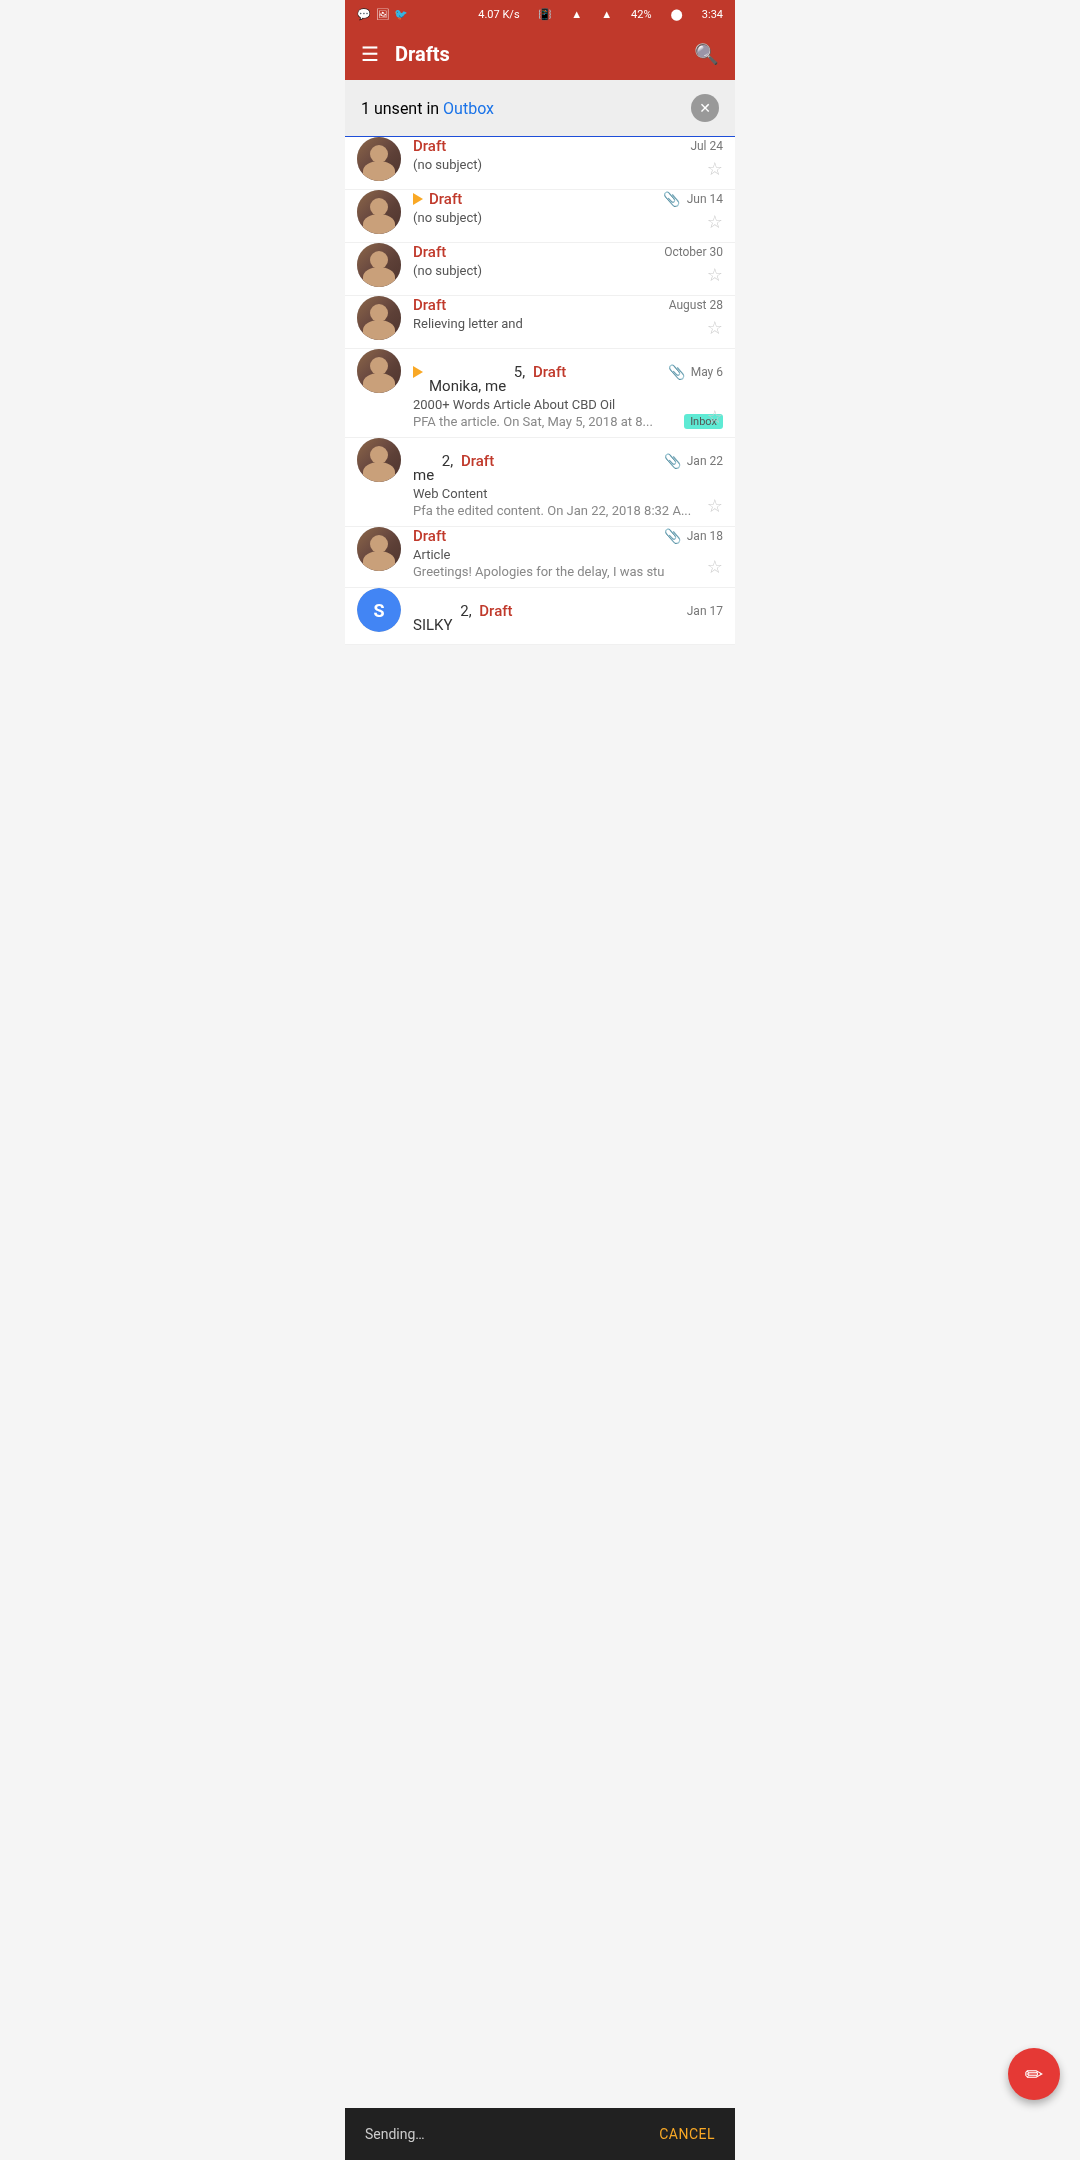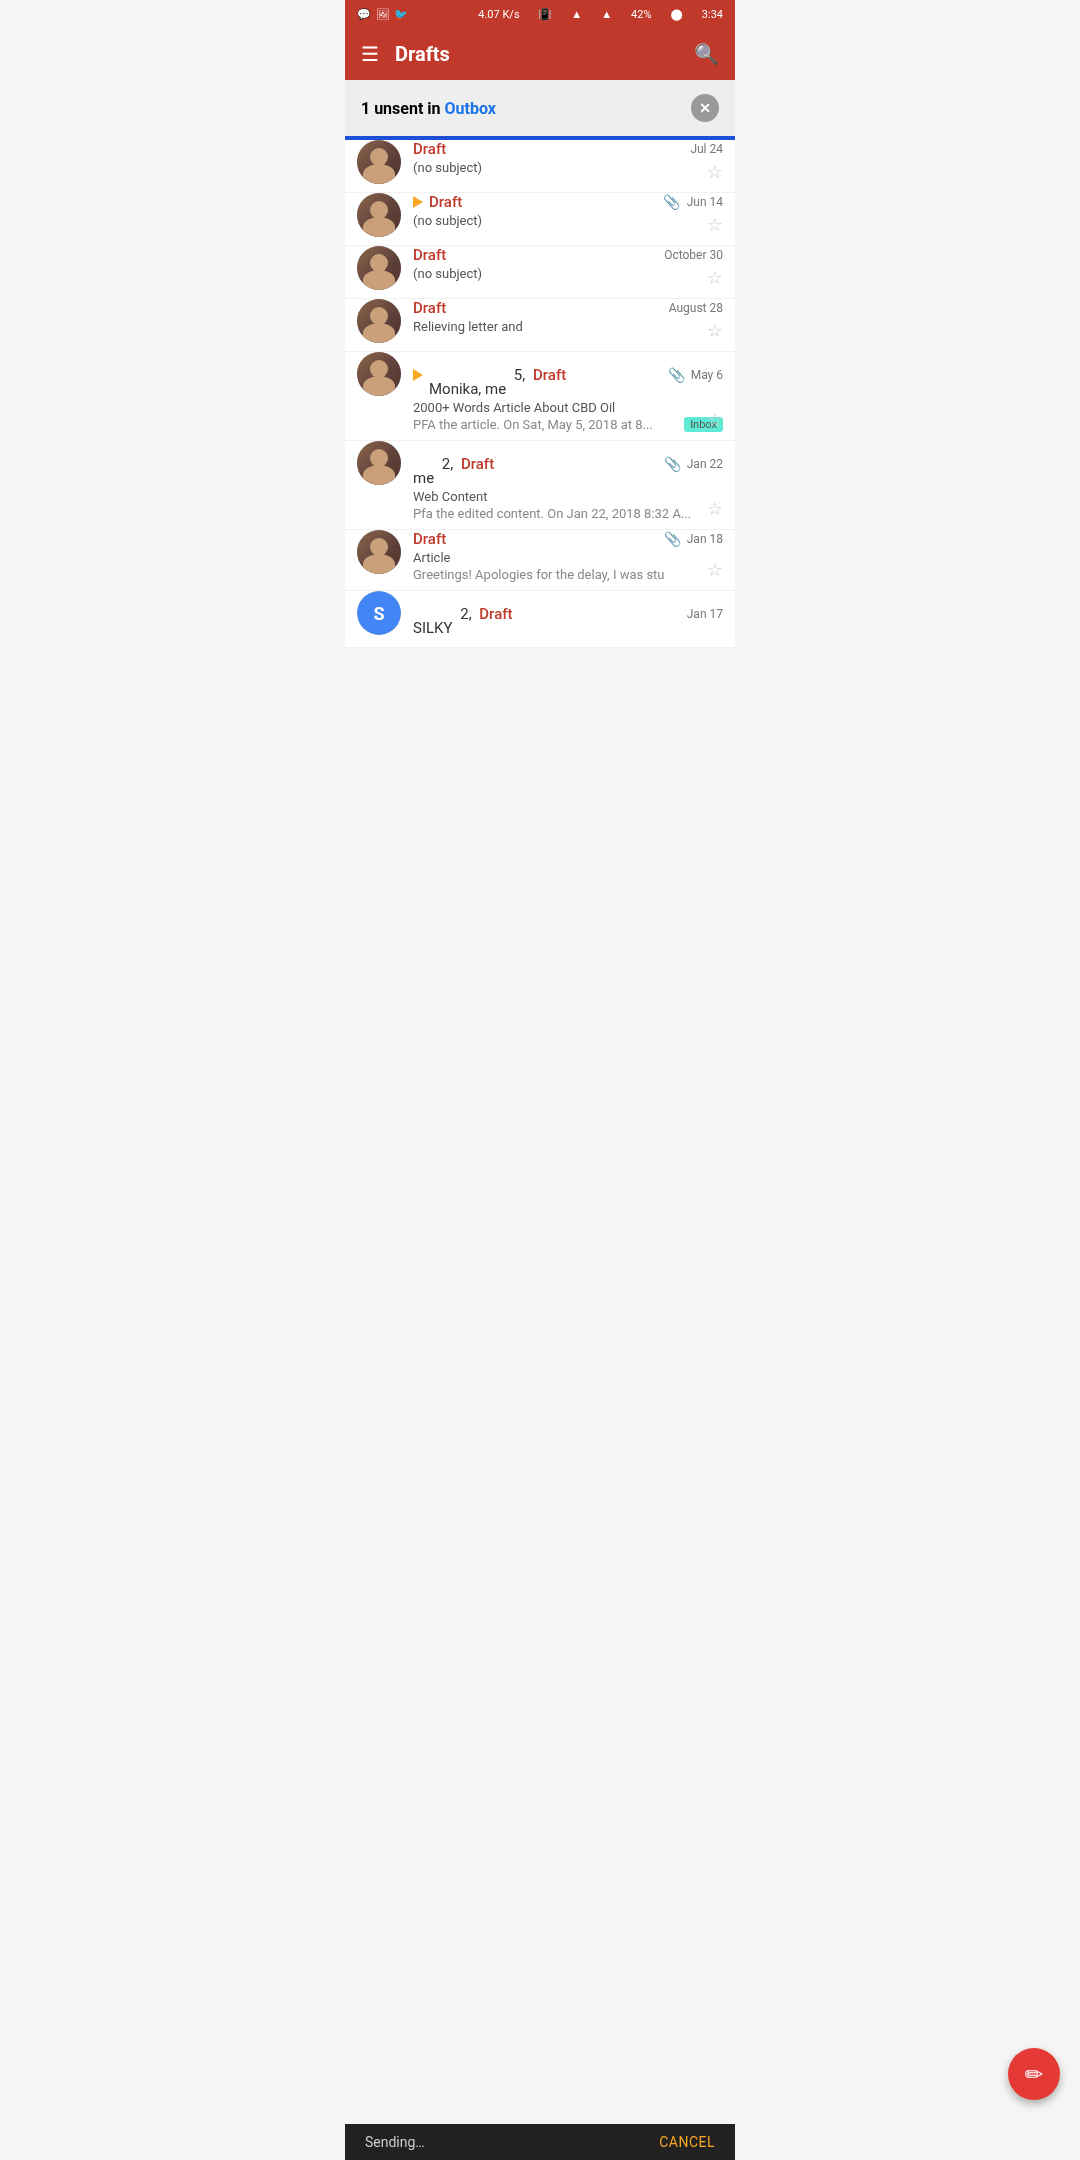--- a/index.html
+++ b/index.html
@@ -41,22 +41,21 @@
     .header-title { font-size: 20px; font-weight: bold; flex: 1; }
     .header-search { font-size: 20px; cursor: pointer; }
 
     
     .outbox-banner {
       background: #eeeeee;
       display: flex;
       align-items: center;
       justify-content: space-between;
       padding: 14px 16px;
-      border-bottom: 4px solid #1d4ed8;
-      font-weight: bold;
+      border-bottom: 1px solid #1d4ed8;
     }
     .outbox-link { color: #1a73e8; text-decoration: none; }
     .outbox-close {
       width: 28px; height: 28px;
       background: #999;
       border-radius: 50%;
       display: flex; align-items: center; justify-content: center;
       color: white;
       font-size: 14px;
       cursor: pointer;
@@ -169,21 +168,21 @@
     
     .bottom-bar {
       position: fixed;
       bottom: 0; left: 0; right: 0;
       background: #212121;
       color: white;
       display: flex;
       align-items: center;
       justify-content: space-between;
       padding: 14px 20px;
-      height: 36px;
+      height: 52px;
       z-index: 200;
       max-width: 390px;
       margin: 0 auto;
     }
     .sending-text { font-size: 14px; color: #ccc; }
     .cancel-btn { color: #f9a825; font-size: 14px; font-weight: normal; cursor: pointer; letter-spacing: 0.5px; }
   </style>
 </head>
 <body>
 

